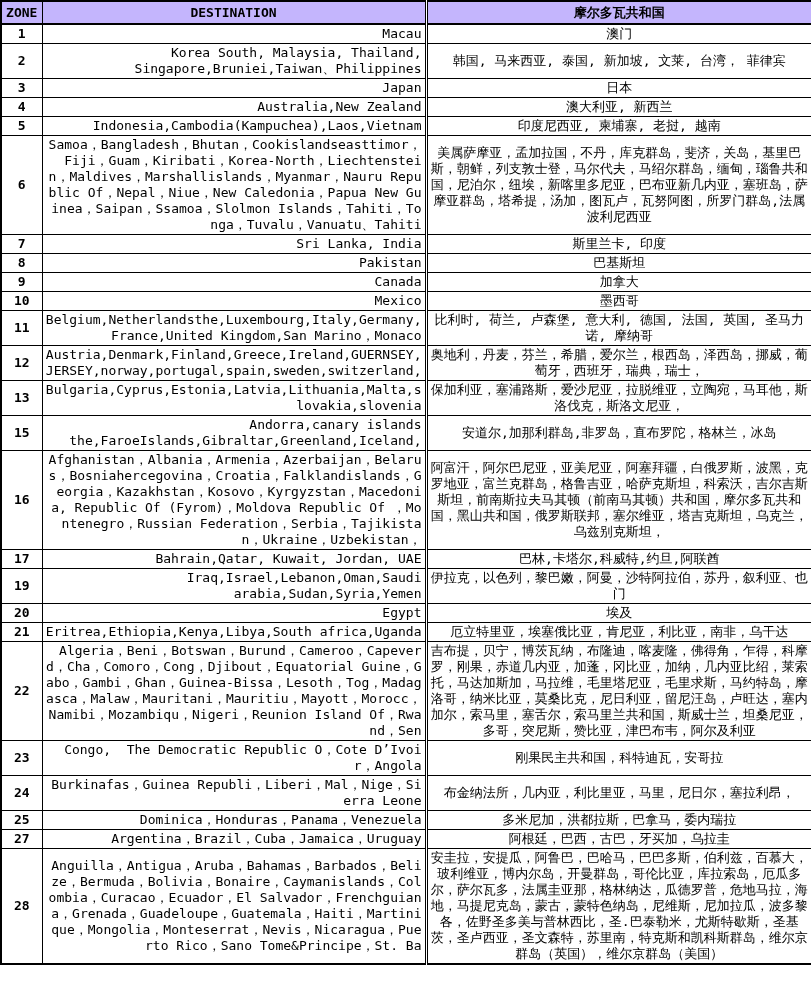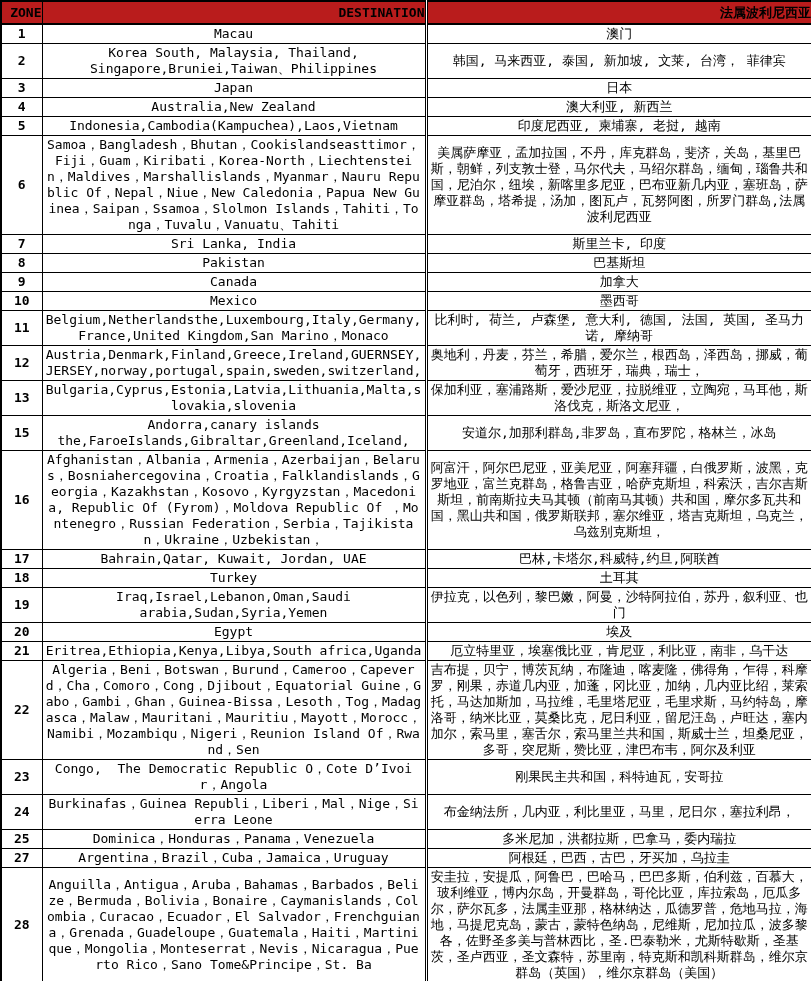--- a/index.html
+++ b/index.html
@@ -17,36 +17,36 @@
   col.c-dest { width: 384px; }
   col.c-chn  { width: 386px; }
   .zone-table th, .zone-table td {
     border: 1px solid #000;
     vertical-align: middle;
     line-height: 16px;
     padding: 1px 3px;
     overflow: hidden;
   }
   .zone-table thead th {
-    background: #b91c1c;
+    background: #c4b5fd;
     font-weight: bold;
-    text-align: right;
+    text-align: center;
     height: 19px;
     border-bottom: 2px solid #000;
     padding: 1px 0;
   }
   
   .zone-table .chn-col { border-left: 3px double #000; }
   td.zone-cell {
     text-align: center;
     font-weight: bold;
     padding: 1px 0;
   }
   td.dest-cell {
-    text-align: center;
+    text-align: right;
     white-space: pre-wrap;
     word-break: break-all;
   }
   td.chn-cell {
     text-align: center;
     white-space: pre-wrap;
     word-break: break-all;
   }
 </style>
 </head>
@@ -56,21 +56,21 @@
   <table class="zone-table">
     <colgroup>
       <col class="c-zone">
       <col class="c-dest">
       <col class="c-chn">
     </colgroup>
     <thead>
       <tr>
         <th>ZONE</th>
         <th>DESTINATION</th>
-        <th class="chn-col">法属波利尼西亚</th>
+        <th class="chn-col">摩尔多瓦共和国</th>
       </tr>
     </thead>
     <tbody>
   <tr>
     <td class="zone-cell">1</td>
     <td class="dest-cell">Macau</td>
     <td class="chn-cell chn-col">澳门</td>
   </tr>
 
   <tr>
@@ -159,25 +159,20 @@
     <td class="dest-cell">Afghanistan，Albania，Armenia，Azerbaijan，Belarus，Bosniahercegovina，Croatia，Falklandislands，Georgia，Kazakhstan，Kosovo，Kyrgyzstan，Macedonia, Republic Of (Fyrom)，Moldova Republic Of ，Montenegro，Russian Federation，Serbia，Tajikistan，Ukraine，Uzbekistan，</td>
     <td class="chn-cell chn-col">阿富汗，阿尔巴尼亚，亚美尼亚，阿塞拜疆，白俄罗斯，波黑，克罗地亚，富兰克群岛，格鲁吉亚，哈萨克斯坦，科索沃，吉尔吉斯斯坦，前南斯拉夫马其顿（前南马其顿）共和国，摩尔多瓦共和国，黑山共和国，俄罗斯联邦，塞尔维亚，塔吉克斯坦，乌克兰，乌兹别克斯坦，</td>
   </tr>
 
   <tr>
     <td class="zone-cell">17</td>
     <td class="dest-cell">Bahrain,Qatar, Kuwait, Jordan, UAE</td>
     <td class="chn-cell chn-col">巴林,卡塔尔,科威特,约旦,阿联酋</td>
   </tr>
 
-  <tr>
-    <td class="zone-cell">18</td>
-    <td class="dest-cell">Turkey</td>
-    <td class="chn-cell chn-col">土耳其</td>
-  </tr>
 
   <tr>
     <td class="zone-cell">19</td>
     <td class="dest-cell">Iraq,Israel,Lebanon,Oman,Saudi
 arabia,Sudan,Syria,Yemen</td>
     <td class="chn-cell chn-col">伊拉克，以色列，黎巴嫩，阿曼，沙特阿拉伯，苏丹，叙利亚、也门</td>
   </tr>
 
   <tr>
     <td class="zone-cell">20</td>

